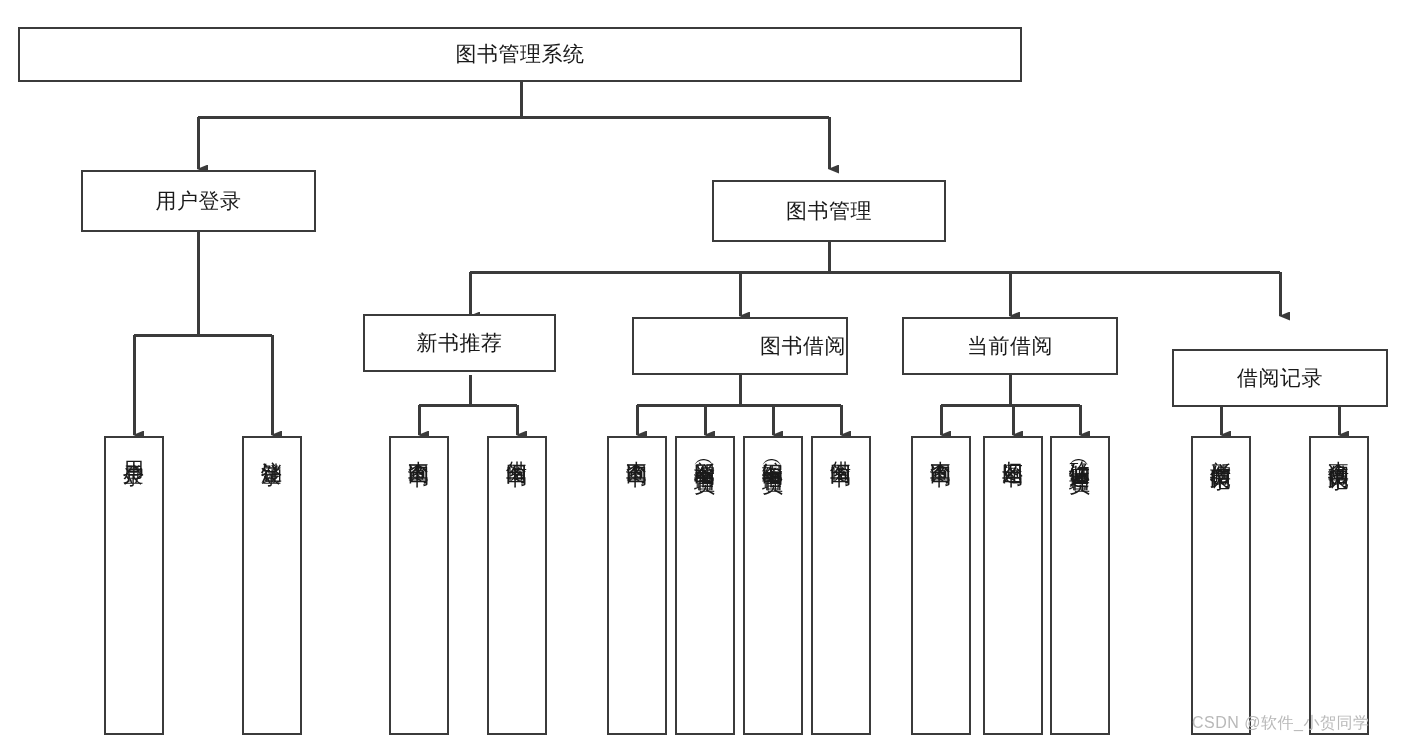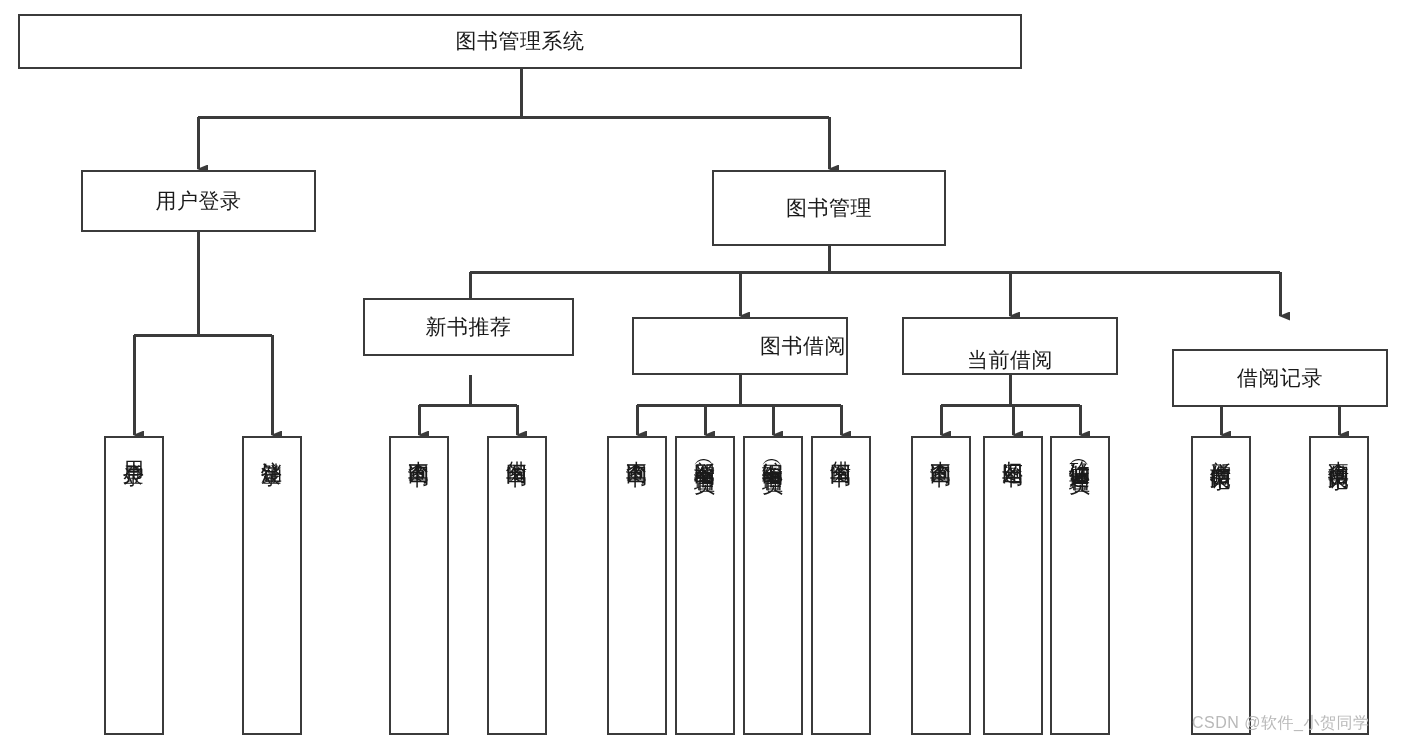--- a/index.html
+++ b/index.html
@@ -109,36 +109,36 @@
         <line x1="941" y1="405" x2="941" y2="435" stroke="#3b3b3b" stroke-width="3" shape-rendering="crispEdges" marker-end="url(#arrowhead)"></line>
         <line x1="1013" y1="405" x2="1013" y2="435" stroke="#3b3b3b" stroke-width="3" shape-rendering="crispEdges" marker-end="url(#arrowhead)"></line>
         <line x1="1080" y1="405" x2="1080" y2="435" stroke="#3b3b3b" stroke-width="3" shape-rendering="crispEdges" marker-end="url(#arrowhead)"></line>
         <line x1="1280" y1="375" x2="1280" y2="405" stroke="#3b3b3b" stroke-width="3" shape-rendering="crispEdges"></line>
         <line x1="1221" y1="405" x2="1339" y2="405" stroke="#3b3b3b" stroke-width="3" shape-rendering="crispEdges"></line>
         <line x1="1221" y1="405" x2="1221" y2="435" stroke="#3b3b3b" stroke-width="3" shape-rendering="crispEdges" marker-end="url(#arrowhead)"></line>
         <line x1="1339" y1="405" x2="1339" y2="435" stroke="#3b3b3b" stroke-width="3" shape-rendering="crispEdges" marker-end="url(#arrowhead)"></line>
       </g>
   </svg>
   <div id="node-layer">
-      <div class="node horiz" style="left: 18px; top: 14px; width: 1004px; height: 55px; border-color: rgb(59, 59, 59);">
+      <div class="node horiz" style="left: 18px; top: 27px; width: 1004px; height: 55px; border-color: rgb(59, 59, 59);">
         <span class="label">图书管理系统</span>
       </div>
       <div class="node horiz" style="left: 81px; top: 170px; width: 235px; height: 62px; border-color: rgb(59, 59, 59);">
         <span class="label">用户登录</span>
       </div>
-      <div class="node horiz" style="left: 712px; top: 170px; width: 234px; height: 76px; border-color: rgb(59, 59, 59); font-family: Liberation Serif, serif;">
+      <div class="node horiz" style="left: 712px; top: 180px; width: 234px; height: 62px; border-color: rgb(59, 59, 59); font-family: Liberation Serif, serif;">
         <span class="label">图书管理</span>
       </div>
-      <div class="node horiz" style="left: 363px; top: 298px; width: 211px; height: 58px; border-color: rgb(59, 59, 59); align-items: center;">
+      <div class="node horiz" style="left: 363px; top: 314px; width: 193px; height: 58px; border-color: rgb(59, 59, 59); align-items: center;">
         <span class="label">新书推荐</span>
       </div>
       <div class="node horiz" style="left: 632px; top: 317px; width: 216px; height: 58px; border-color: rgb(59, 59, 59); justify-content: flex-end;">
         <span class="label">图书借阅</span>
       </div>
-      <div class="node horiz" style="left: 902px; top: 317px; width: 216px; height: 58px; border-color: rgb(59, 59, 59); align-items: flex-end;">
+      <div class="node horiz" style="left: 902px; top: 317px; width: 216px; height: 58px; border-color: rgb(59, 59, 59);">
         <span class="label">当前借阅</span>
       </div>
       <div class="node horiz" style="left: 1172px; top: 317px; width: 216px; height: 58px; border-color: rgb(59, 59, 59); margin-top: 32px;">
         <span class="label">借阅记录</span>
       </div>
       <div class="node vert" style="left: 104px; top: 436px; width: 60px; height: 299px; border-color: rgb(59, 59, 59);">
         <span class="label">用户登录</span>
       </div>
       <div class="node vert" style="left: 242px; top: 436px; width: 60px; height: 299px; border-color: rgb(59, 59, 59);">
         <span class="label">注销登录</span>

